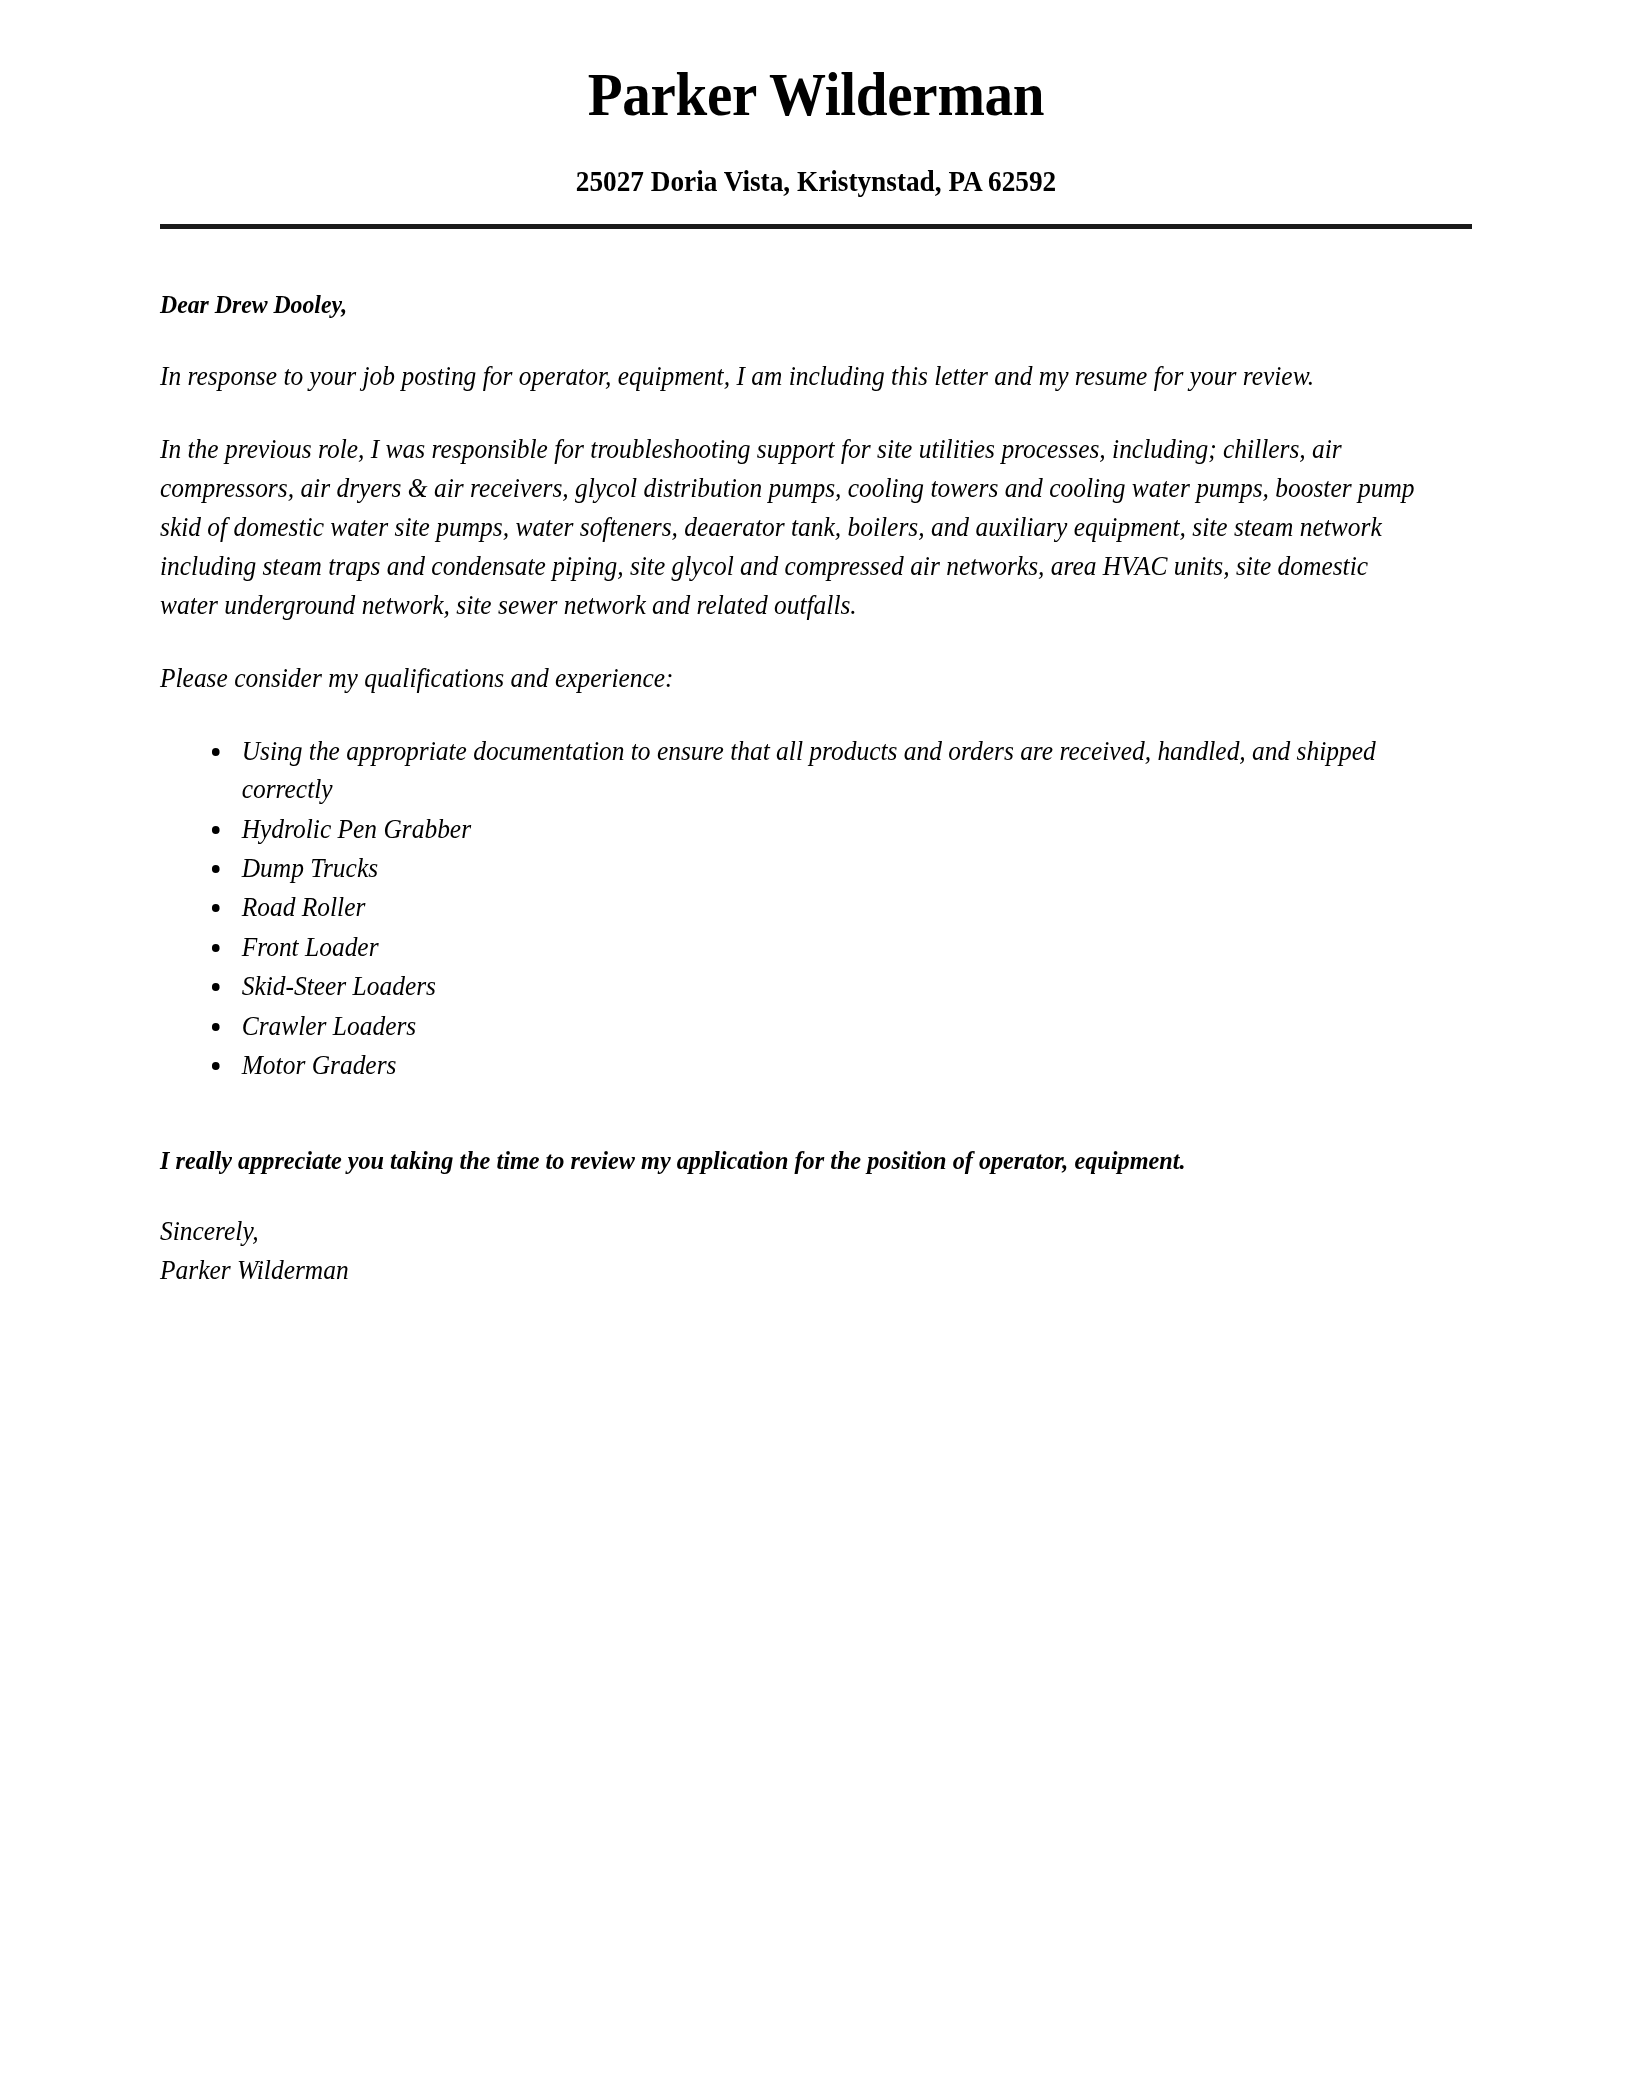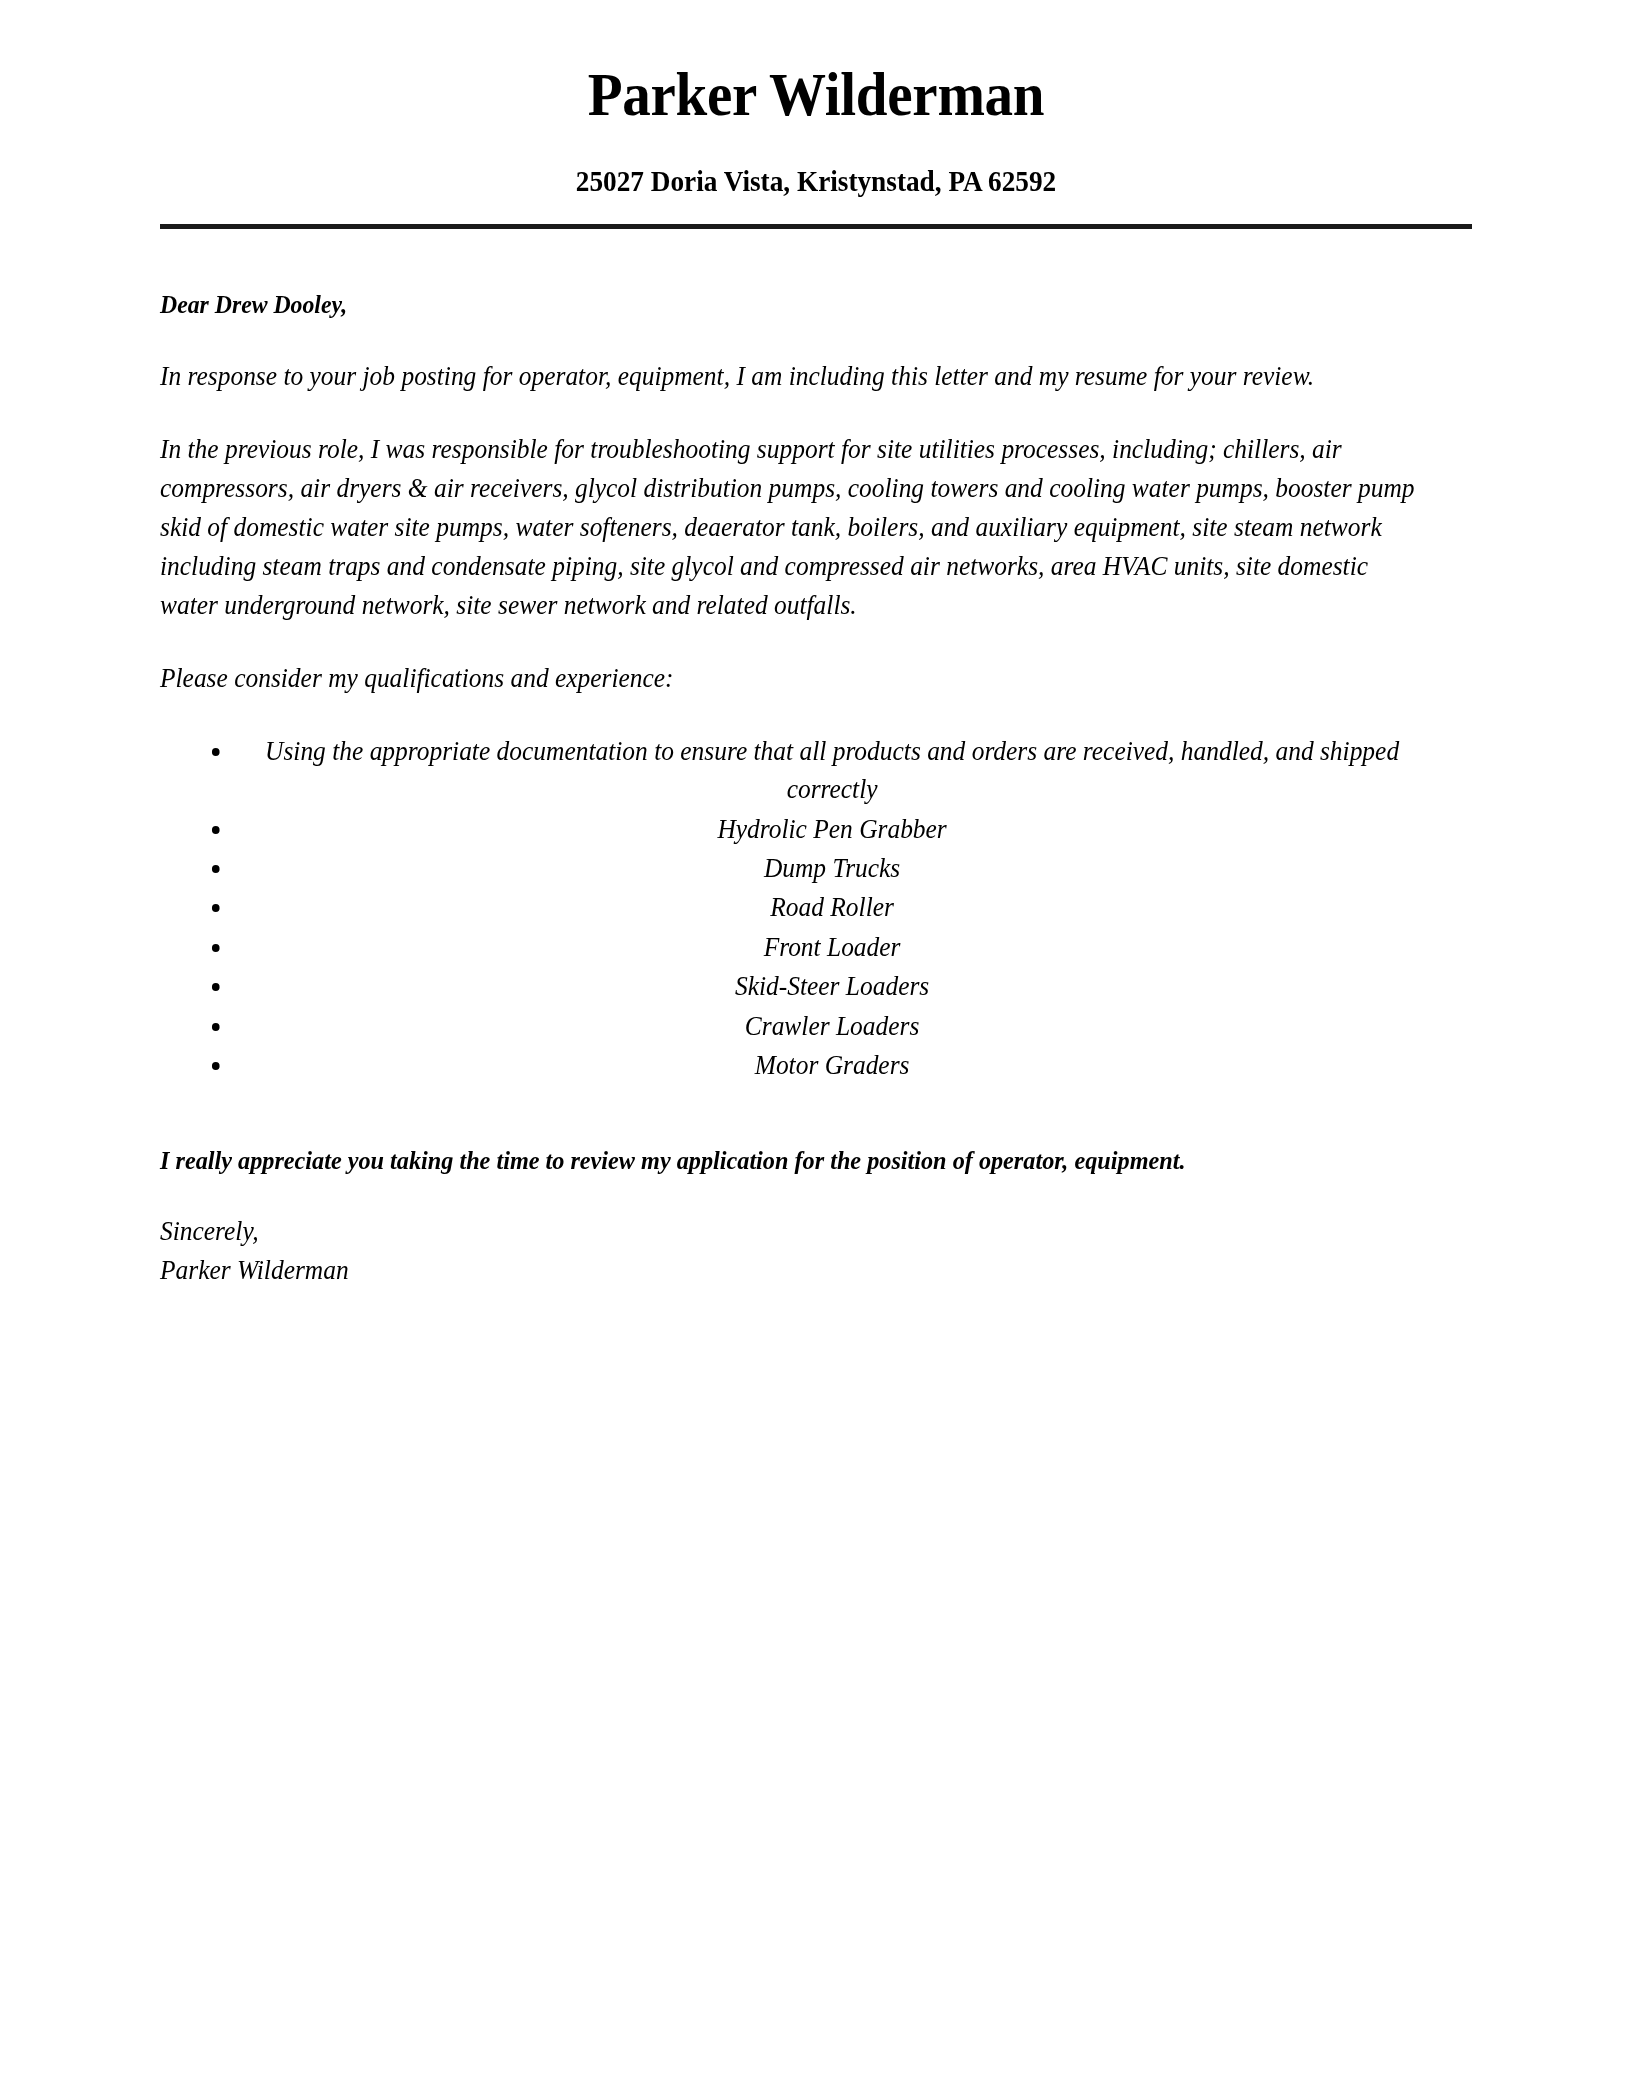--- a/index.html
+++ b/index.html
@@ -69,21 +69,20 @@
     transform: scaleX(0.96);
     transform-origin: left top;
   }
   .qual-intro {
     margin-bottom: 28px;
   }
   ul.qual-list {
     margin: 0 0 0 0;
     padding-left: 74px;
     list-style-type: disc;
-    text-align: center;
   }
   ul.qual-list li {
     font-size: 26.5px;
     line-height: 1.45;
     margin: 0 0 1px 0;
     padding-left: 8px;
     transform: scaleX(0.96);
     transform-origin: left top;
   }
   .closing-bold {

